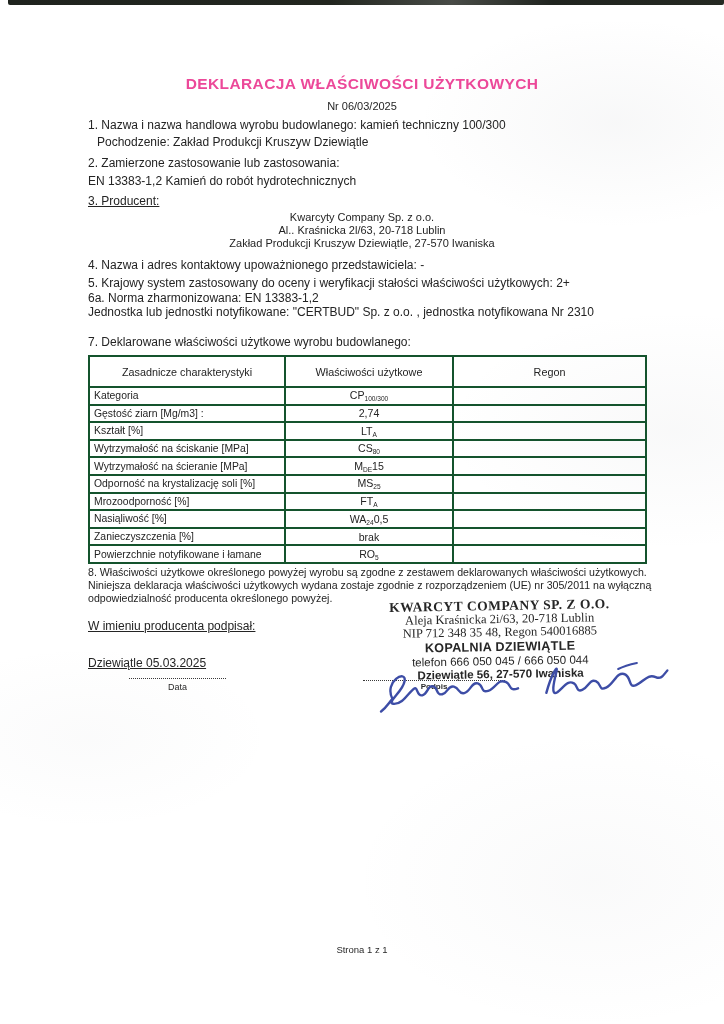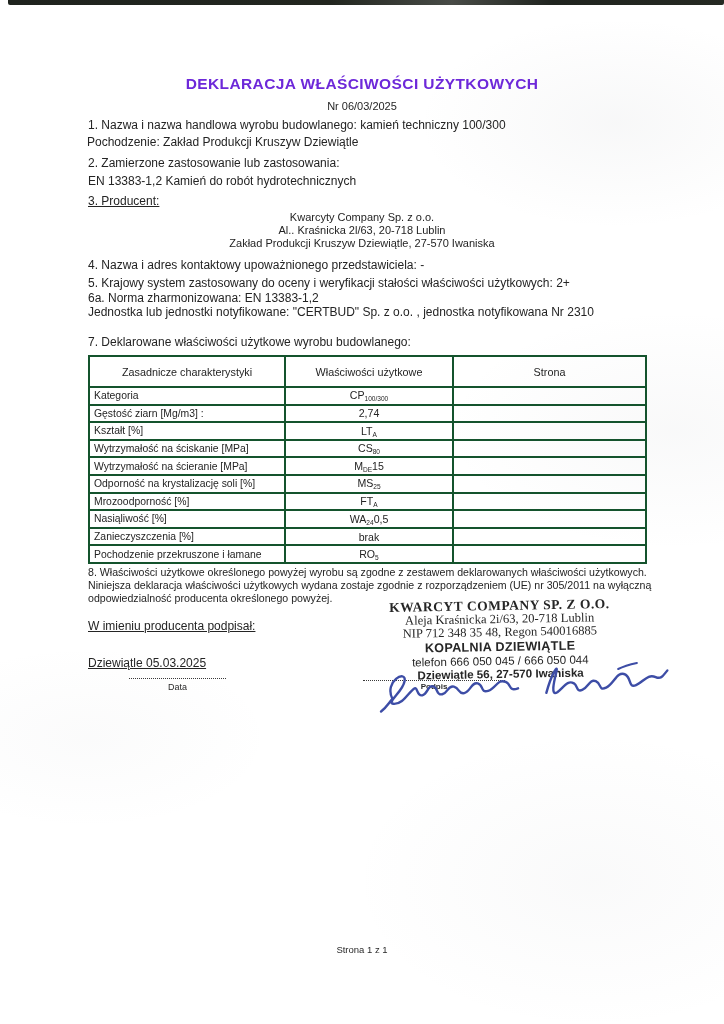--- a/index.html
+++ b/index.html
@@ -19,21 +19,21 @@
       radial-gradient(340px 210px at 82% 86%, rgba(148,152,158,.05), transparent 70%),
       radial-gradient(260px 130px at 12% 72%, rgba(148,152,158,.04), transparent 70%);
   }
   .scan-topline {
     position:absolute; left:8px; top:0; right:0; height:5px;
     background:linear-gradient(90deg,#1f231e 0%,#22261f 45%,rgba(32,36,30,.82) 62%,#20241f 76%,#252922 100%);
     border-radius:0 0 2px 2px;
   }
   .title {
     position:absolute; left:0; right:0; top:75px; text-align:center;
-    font-size:15.5px; font-weight:bold; letter-spacing:.4px; color:#6d28d9;
+    font-size:15.5px; font-weight:bold; letter-spacing:.4px; color:#ec4899;
   }
   .docnum {
     position:absolute; left:0; right:0; top:100px; text-align:center;
     font-size:11px; color:#262626;
   }
   .ln { position:absolute; font-size:12px; line-height:13px; color:#242424; white-space:nowrap; }
   .producer {
     position:absolute; left:0; right:0; top:211px; text-align:center;
     font-size:11px; line-height:13.2px; color:#242424;
   }
@@ -80,21 +80,21 @@
 <body>
 
 <div class="page">
 
   <div class="scan-topline"></div>
 
   <div class="title">DEKLARACJA WŁAŚCIWOŚCI UŻYTKOWYCH</div>
   <div class="docnum">Nr 06/03/2025</div>
 
   <div class="ln" style="left:88px; top:119px;">1. Nazwa i nazwa handlowa wyrobu budowlanego: kamień techniczny 100/300</div>
-  <div class="ln" style="left:87px; top:136px;">Pochodzenie:  Zakład Produkcji Kruszyw Dziewiątle</div>
+  <div class="ln" style="left:97px; top:136px;">Pochodzenie:  Zakład Produkcji Kruszyw Dziewiątle</div>
   <div class="ln" style="left:88px; top:157px;">2. Zamierzone zastosowanie lub zastosowania:</div>
   <div class="ln" style="left:88px; top:175px;">EN 13383-1,2 Kamień do robót hydrotechnicznych</div>
   <div class="ln" style="left:88px; top:195px;text-decoration:underline;">3. Producent:</div>
 
   <div class="producer">
     <div>Kwarcyty Company Sp. z o.o.</div>
     <div>Al.. Kraśnicka 2l/63, 20-718 Lublin</div>
     <div>Zakład Produkcji Kruszyw Dziewiątle, 27-570 Iwaniska</div>
   </div>
 
@@ -107,21 +107,21 @@
   <table class="decl-table">
     <colgroup>
         <col style="width:196px">
         <col style="width:168px">
         <col style="width:193px">
       </colgroup>
     <thead>
       <tr>
         <th>Zasadnicze charakterystyki</th>
         <th>Właściwości użytkowe</th>
-        <th>Strona</th>
+        <th>Regon</th>
       </tr>
     </thead>
     <tbody>
         <tr>
           <td>Kategoria</td>
           <td class="val"><span>CP</span><sub>100/300</sub></td>
           <td></td>
         </tr>
         <tr>
           <td>Gęstość ziarn [Mg/m3] :</td>
@@ -157,21 +157,21 @@
           <td>Nasiąliwość [%]</td>
           <td class="val"><span>WA</span><sub>24</sub><span>0,5</span></td>
           <td></td>
         </tr>
         <tr>
           <td>Zanieczyszczenia [%]</td>
           <td class="val"><span>brak</span></td>
           <td></td>
         </tr>
         <tr>
-          <td>Pochodzenie przekruszone i łamane</td>
+          <td>Powierzchnie notyfikowane i łamane</td>
           <td class="val"><span>RO</span><sub>5</sub></td>
           <td></td>
         </tr>
       </tbody>
   </table>
 
   <div class="para" style="top:566px;">8. Właściwości użytkowe określonego powyżej wyrobu są zgodne z zestawem deklarowanych właściwości użytkowych.</div>
   <div class="para" style="top:579px;">Niniejsza deklaracja właściwości użytkowych wydana zostaje zgodnie z rozporządzeniem (UE) nr 305/2011 na wyłączną</div>
   <div class="para" style="top:592px;">odpowiedzialność producenta określonego powyżej.</div>
 

